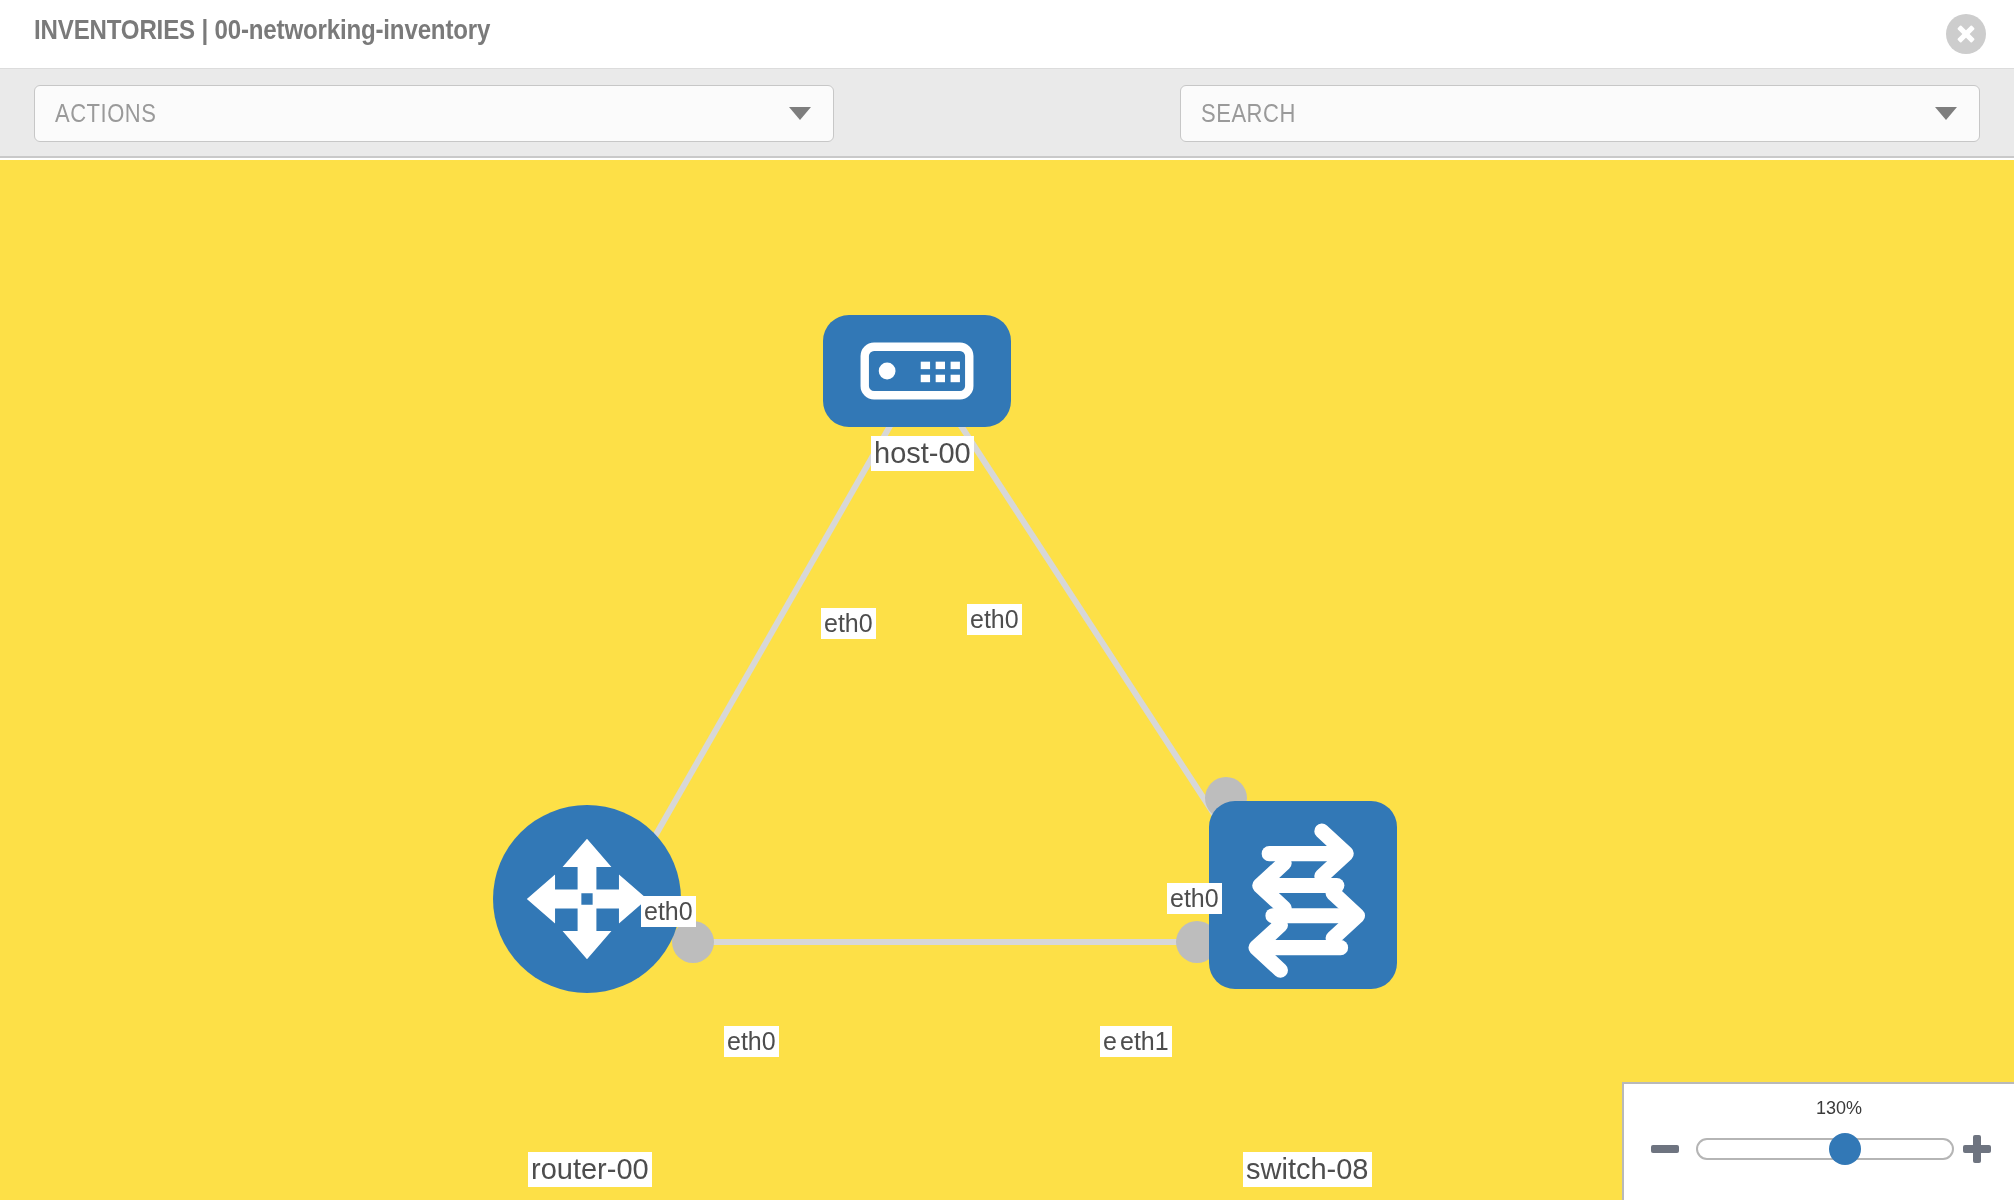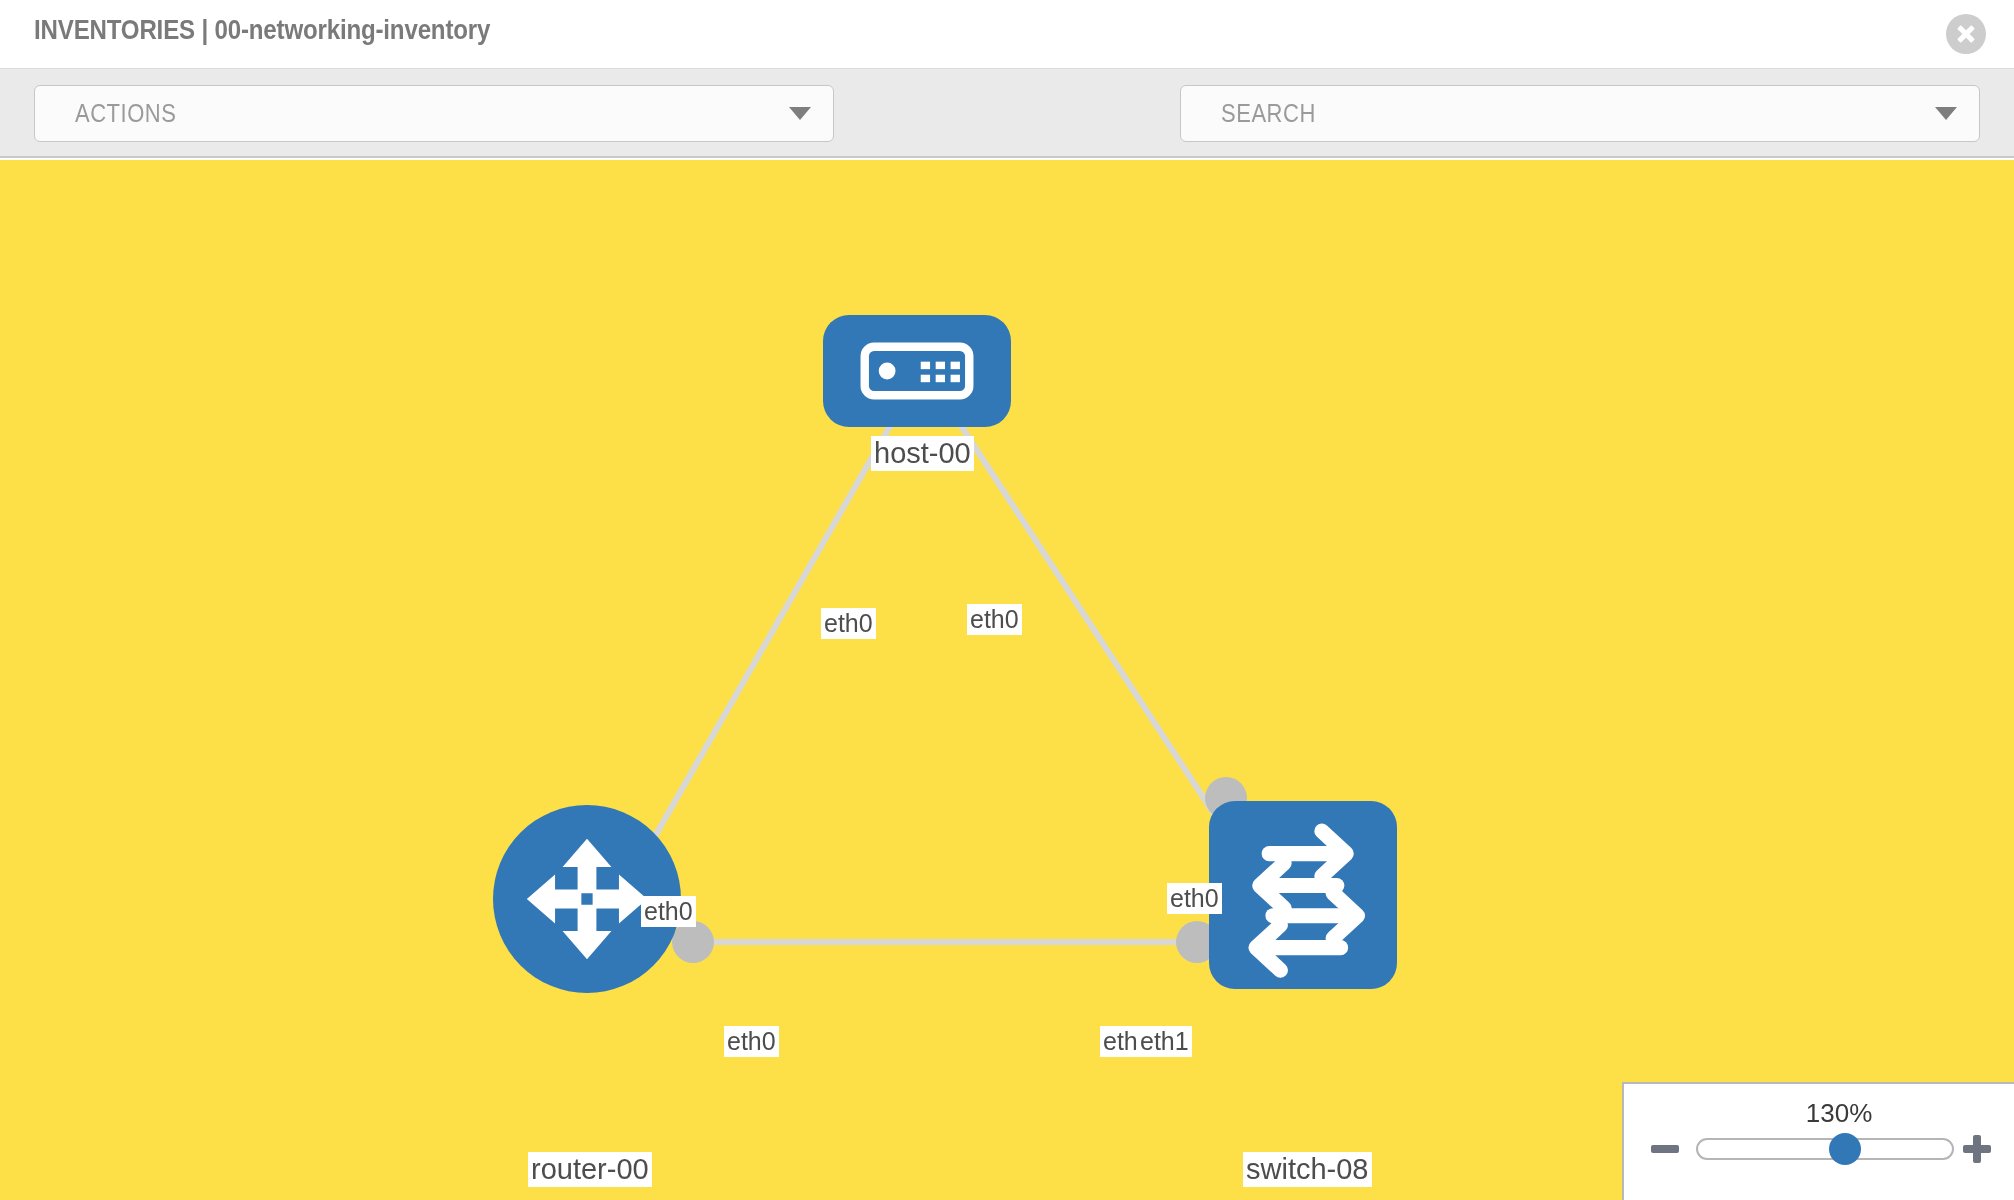--- a/index.html
+++ b/index.html
@@ -41,21 +41,20 @@
     background: #eaeaea;
     border-top: 1px solid #dcdcdc;
     border-bottom: 2px solid #c9c9c9;
   }
   .field {
     position: absolute; top: 16px; height: 57px;
     background: #fbfbfb;
     border: 1px solid #c7c7c7; border-radius: 6px;
     display: flex; align-items: center;
     cursor: pointer;
-    padding-left: 20px;
   }
   .field .ph {
     font-size: 25px; color: #9a9a9a; letter-spacing: 0.6px;
     transform: scaleX(0.88); transform-origin: left center;
     margin-left: 20px; white-space: nowrap;
   }
   .field .caret {
     position: absolute; right: 22px;
     width: 0; height: 0;
     border-left: 11px solid transparent;
@@ -113,21 +112,21 @@
   
   .zoom-panel {
     position: absolute; left: 1622px; top: 1082px;
     width: 392px; height: 118px;
     background: #ffffff;
     border-top: 2px solid #b9b9b9;
     border-left: 2px solid #b9b9b9;
   }
   .zoom-value {
     position: absolute; left: 0; right: 0; top: 14px;
-    text-align: center; font-size: 26px; color: #3a3a3a; margin-left: 40px;
+    text-align: center; font-size: 18px; color: #3a3a3a; margin-left: 40px;
   }
   .zoom-minus, .zoom-plus {
     position: absolute; top: 48px; width: 34px; height: 34px; cursor: pointer;
   }
   .zoom-minus { left: 24px; }
   .zoom-plus  { right: 20px; }
   .zoom-minus::before, .zoom-plus::before {
     content: ""; position: absolute; left: 50%; top: 50%;
     width: 28px; height: 8px; background: #6e7480; border-radius: 2px;
     transform: translate(-50%,-50%);
@@ -237,21 +236,21 @@
     <div class="lbl lbl-node" style="left:871px; top:276px;">host-00</div>
     <div class="lbl lbl-node" style="left:528px; top:992px;">router-00</div>
     <div class="lbl lbl-node" style="left:1243px; top:992px;">switch-08</div>
 
     <div class="lbl lbl-port" style="left:821px; top:448px;">eth0</div>
     <div class="lbl lbl-port" style="left:967px; top:444px;">eth0</div>
     <div class="lbl lbl-port" style="left:641px; top:736px;">eth0</div>
     <div class="lbl lbl-port" style="left:1167px; top:723px;">eth0</div>
     <div class="lbl lbl-port" style="left:724px; top:866px;">eth0</div>
     <div class="lbl lbl-port" style="left:1100px; top:866px;">eth</div>
-    <div class="lbl lbl-port" style="left:1117px; top:866px;margin-left:20px;">eth1</div>
+    <div class="lbl lbl-port" style="left:1117px; top:866px;">eth1</div>
   </div>
 
   <div class="zoom-panel">
     <div class="zoom-value">130%</div>
     <div class="zoom-minus"></div>
     <div class="zoom-track">
       <div class="zoom-thumb" id="zoom-thumb" style="left: 58%;"></div>
     </div>
     <div class="zoom-plus"></div>
   </div>

